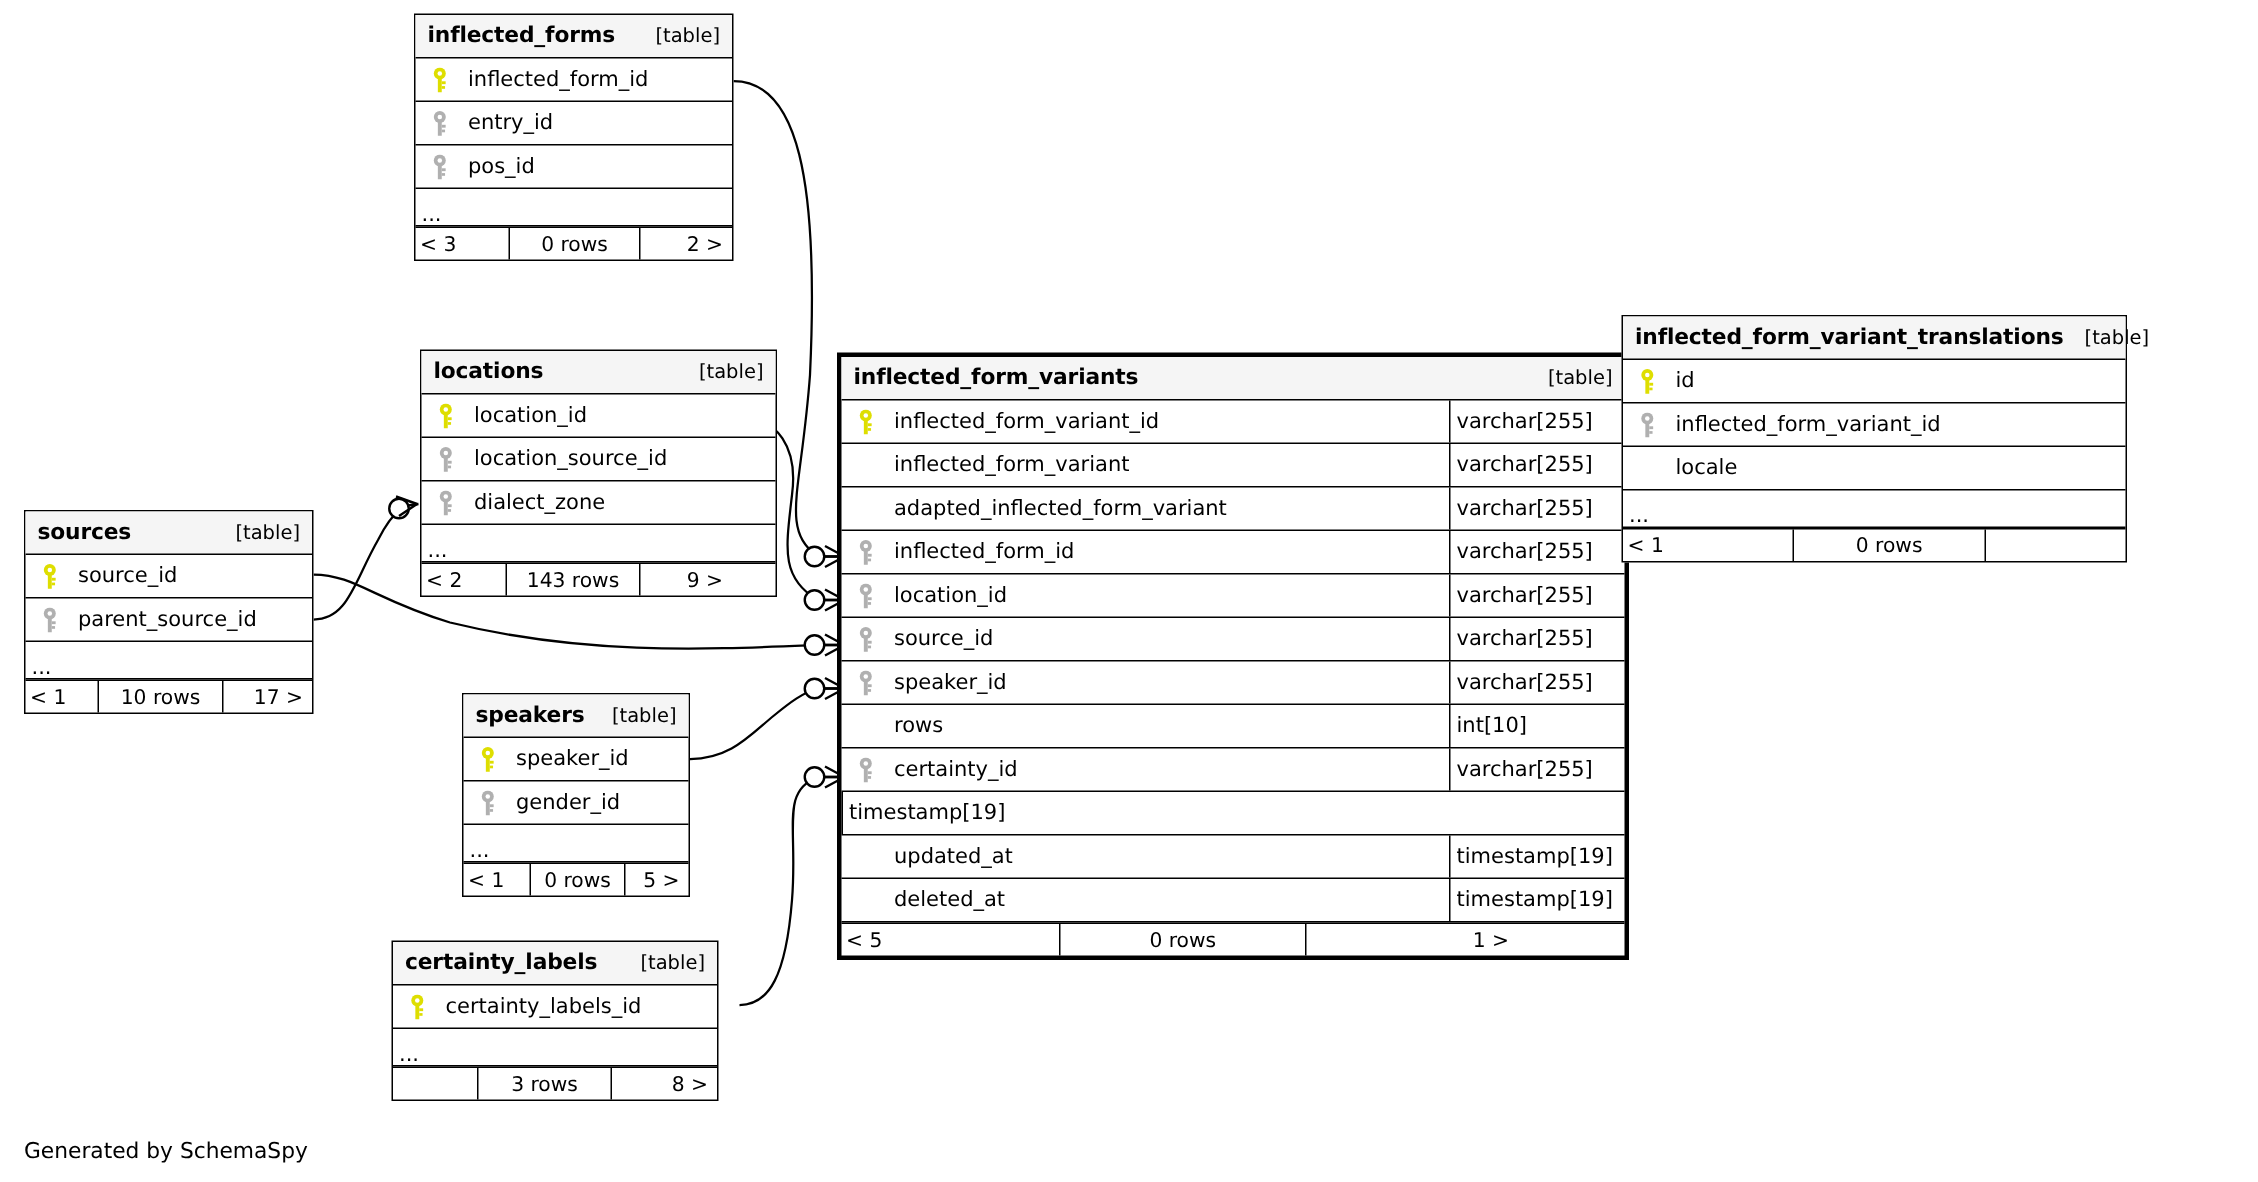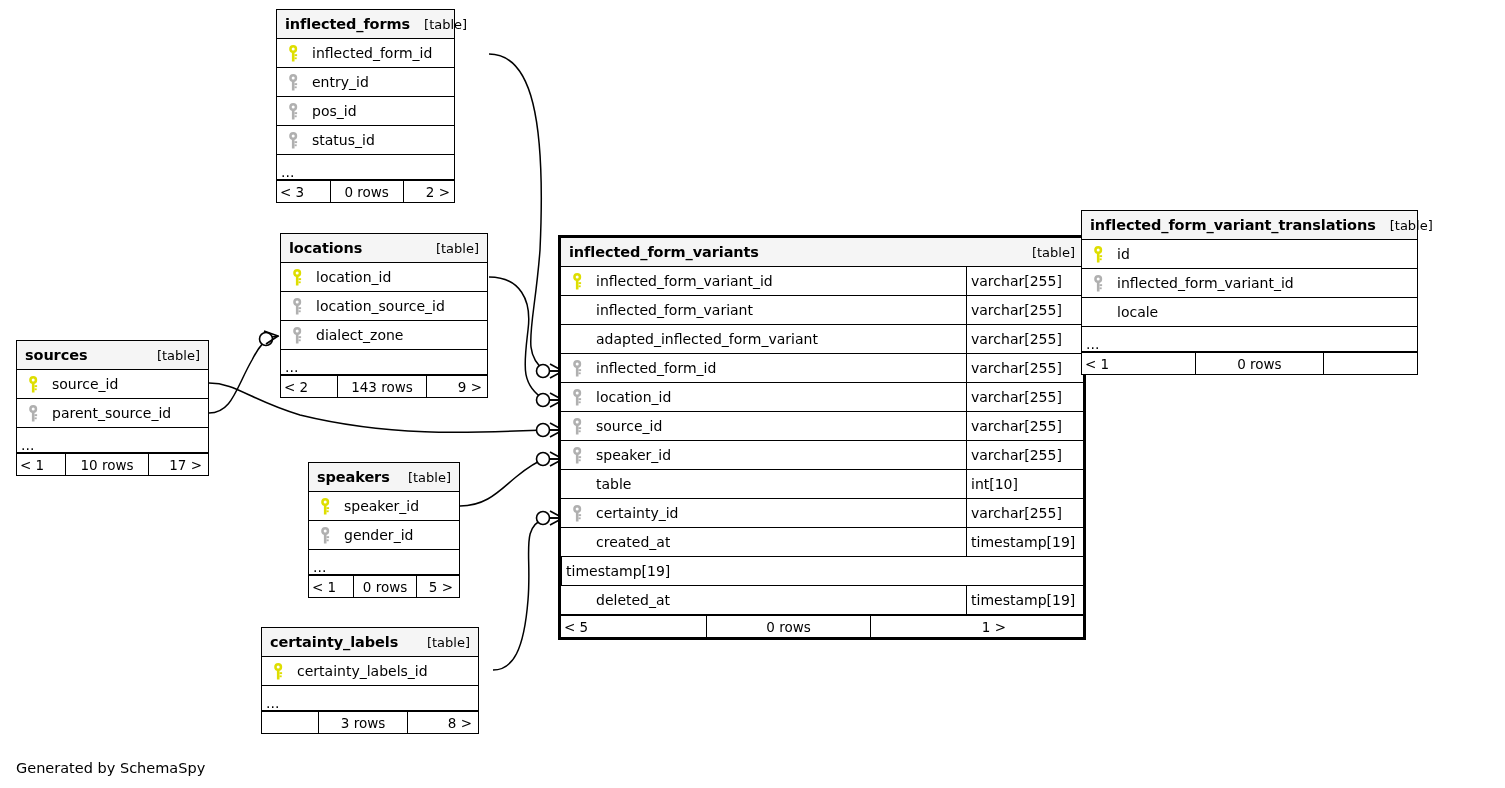--- a/index.html
+++ b/index.html
@@ -199,21 +199,21 @@
       <g>
         <circle cx="266" cy="339" r="6.5" fill="#fff" stroke="#000" stroke-width="1.6"></circle>
         <path d="M278,336 L264,331 M278,336 L266,344" stroke="#000" stroke-width="1.6" fill="none"></path>
         <line x1="272" y1="337" x2="279" y2="336" stroke="#000" stroke-width="1.6"></line>
       </g>
     </g>
   </svg>
 
   <div class="credit" style="left:16px; top:760px;">Generated by SchemaSpy</div>
 
-<div class="table-box" style="left: 276px; top: 9px; width: 179px;">
+<div class="table-box" style="left: 276px; top: 9px; width: 213px;">
       <div class="tbl-title">
         <span class="nm">inflected_forms</span>
         <span class="tag">[table]</span>
       </div>
       <div class="col-row">
         <div class="col-main">
           <span class="keycell">
             <svg class="keyglyph" width="11" height="17" viewBox="0 0 11 17">
               <circle cx="5.2" cy="4" r="4" fill="#dede00"></circle>
               <circle cx="5.2" cy="4" r="1.5" fill="#ffffff"></circle>
@@ -244,44 +244,30 @@
           <span class="keycell">
             <svg class="keyglyph" width="11" height="17" viewBox="0 0 11 17">
               <circle cx="5.2" cy="4" r="4" fill="#b0b0b0"></circle>
               <circle cx="5.2" cy="4" r="1.5" fill="#ffffff"></circle>
               <rect x="3.9" y="6" width="2.6" height="10.5" fill="#b0b0b0"></rect>
               <rect x="6.5" y="9.2" width="2.6" height="1.9" fill="#b0b0b0"></rect>
               <rect x="6.5" y="12.4" width="2.2" height="1.8" fill="#b0b0b0"></rect>
             </svg>
           </span>
           <span class="col-name">pos_id</span>
-        </div>
-      </div>
-      <div class="col-row">
-        <div class="col-main">
-          <span class="keycell">
-            <svg class="keyglyph" width="11" height="17" viewBox="0 0 11 17">
-              <circle cx="5.2" cy="4" r="4" fill="#b0b0b0"></circle>
-              <circle cx="5.2" cy="4" r="1.5" fill="#ffffff"></circle>
-              <rect x="3.9" y="6" width="2.6" height="10.5" fill="#b0b0b0"></rect>
-              <rect x="6.5" y="9.2" width="2.6" height="1.9" fill="#b0b0b0"></rect>
-              <rect x="6.5" y="12.4" width="2.2" height="1.8" fill="#b0b0b0"></rect>
-            </svg>
-          </span>
-          <span class="col-name">status_id</span>
         </div>
       </div>
       <div class="ellipsis-row">...</div>
       <div class="footer-row" style="border-top: 1px solid rgb(0, 0, 0);">
         <div class="fcell left" style="width: 62px;">&lt; 3</div>
         <div class="fcell mid" style="width: 88px;">0 rows</div>
         <div class="fcell right" style="width: 59px;">2 &gt;</div>
       </div>
     </div>
-    <div class="table-box" style="left: 280px; top: 233px; width: 208px; text-align: center;">
+    <div class="table-box" style="left: 280px; top: 233px; width: 238px; text-align: center;">
       <div class="tbl-title">
         <span class="nm">locations</span>
         <span class="tag">[table]</span>
       </div>
       <div class="col-row">
         <div class="col-main">
           <span class="keycell">
             <svg class="keyglyph" width="11" height="17" viewBox="0 0 11 17">
               <circle cx="5.2" cy="4" r="4" fill="#dede00"></circle>
               <circle cx="5.2" cy="4" r="1.5" fill="#ffffff"></circle>
@@ -524,47 +510,47 @@
               <rect x="6.5" y="12.4" width="2.2" height="1.8" fill="#b0b0b0"></rect>
             </svg>
           </span>
           <span class="col-name">speaker_id</span>
         </div>
         <div class="col-type" style="width: 117px; min-width: 117px;">varchar[255]</div>
       </div>
       <div class="col-row">
         <div class="col-main">
           <span class="keycell"></span>
-          <span class="col-name">table</span>
+          <span class="col-name">rows</span>
         </div>
         <div class="col-type" style="width: 117px; min-width: 117px;">int[10]</div>
       </div>
       <div class="col-row">
         <div class="col-main">
           <span class="keycell">
             <svg class="keyglyph" width="11" height="17" viewBox="0 0 11 17">
               <circle cx="5.2" cy="4" r="4" fill="#b0b0b0"></circle>
               <circle cx="5.2" cy="4" r="1.5" fill="#ffffff"></circle>
               <rect x="3.9" y="6" width="2.6" height="10.5" fill="#b0b0b0"></rect>
               <rect x="6.5" y="9.2" width="2.6" height="1.9" fill="#b0b0b0"></rect>
               <rect x="6.5" y="12.4" width="2.2" height="1.8" fill="#b0b0b0"></rect>
             </svg>
           </span>
           <span class="col-name">certainty_id</span>
         </div>
         <div class="col-type" style="width: 117px; min-width: 117px;">varchar[255]</div>
       </div>
       <div class="col-row">
+        <div class="col-type" style="width: 117px; min-width: 117px;">timestamp[19]</div>
+      </div>
+      <div class="col-row">
         <div class="col-main">
           <span class="keycell"></span>
-          <span class="col-name">created_at</span>
-        </div>
-        <div class="col-type" style="width: 117px; min-width: 117px;">timestamp[19]</div>
-      </div>
-      <div class="col-row">
+          <span class="col-name">updated_at</span>
+        </div>
         <div class="col-type" style="width: 117px; min-width: 117px;">timestamp[19]</div>
       </div>
       <div class="col-row">
         <div class="col-main">
           <span class="keycell"></span>
           <span class="col-name">deleted_at</span>
         </div>
         <div class="col-type" style="width: 117px; min-width: 117px;">timestamp[19]</div>
       </div>
       <div class="footer-row" style="border-top: 1px solid rgb(0, 0, 0);">

